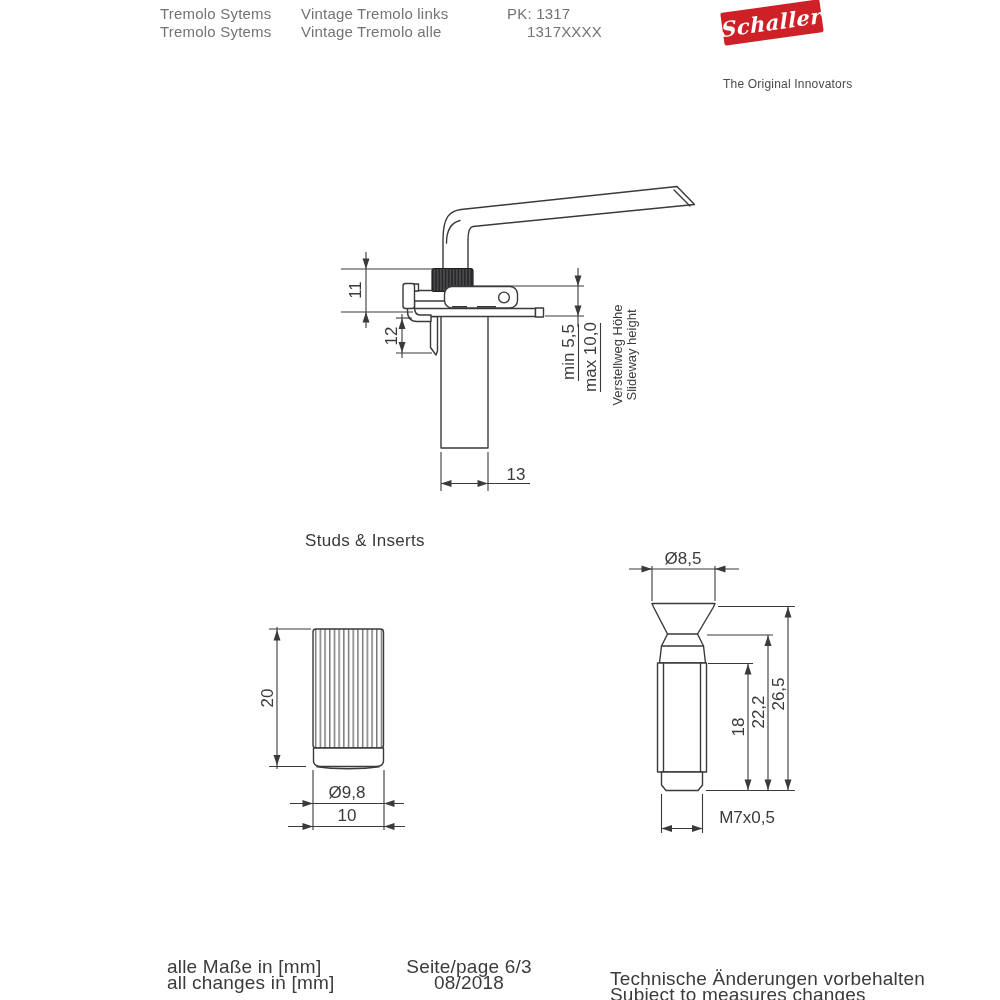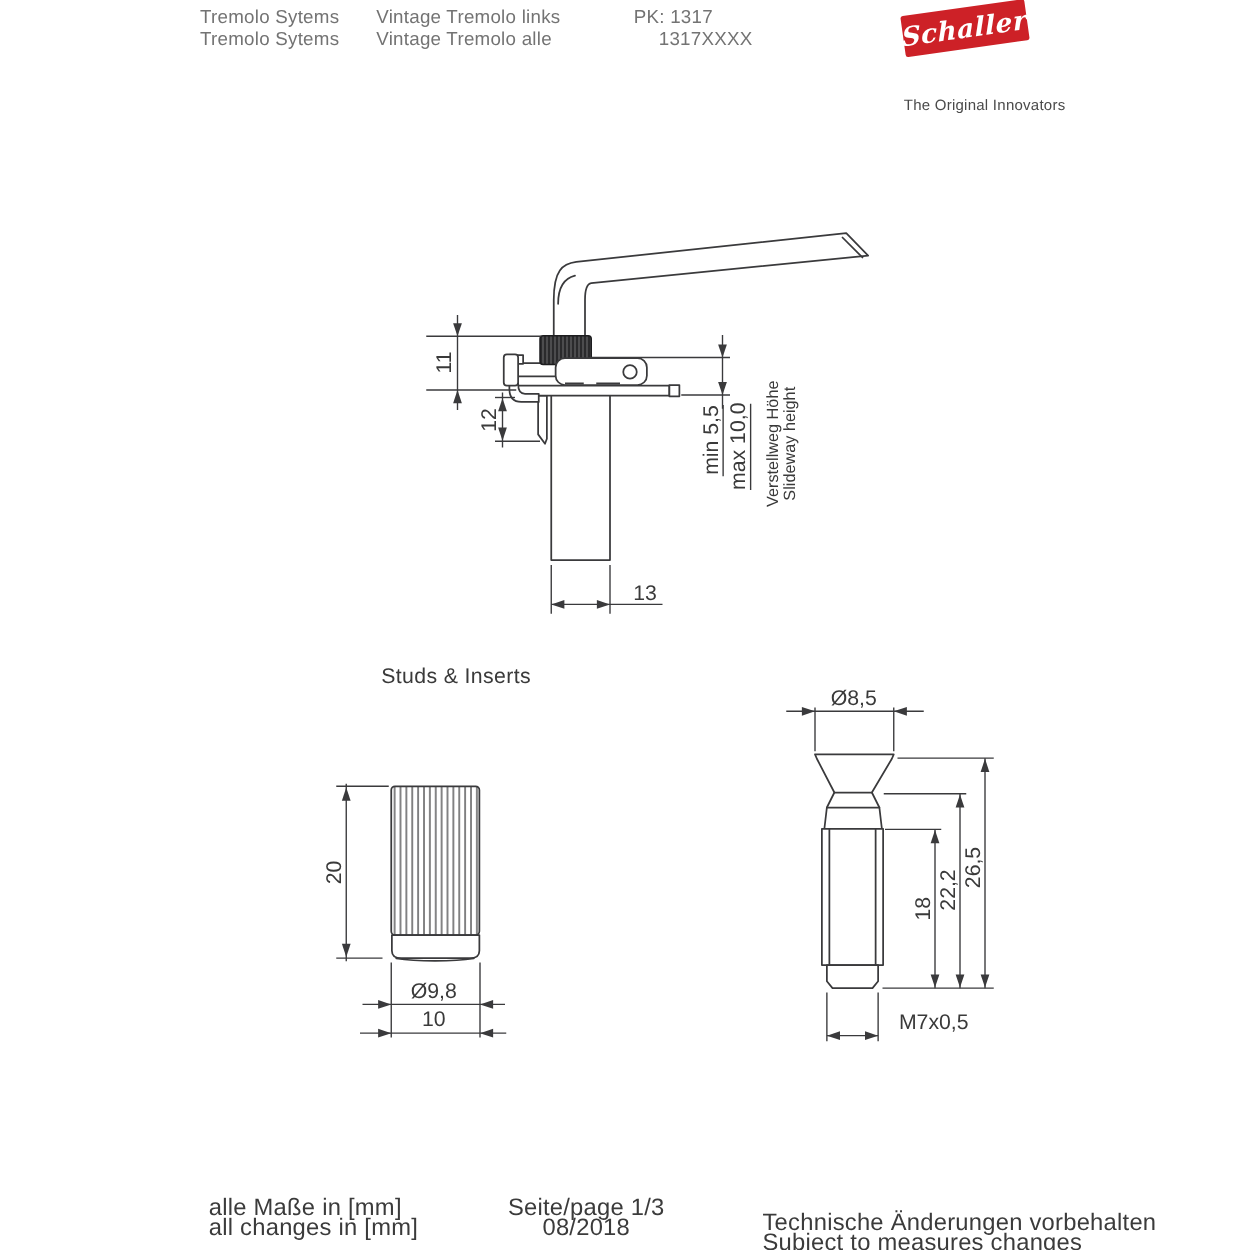--- a/index.html
+++ b/index.html
@@ -63,21 +63,21 @@
   </div>
   <div class="logo-tagline">The Original Innovators</div>
 
   <div class="section-title">Studs &amp; Inserts</div>
 
   <div class="ftr ftr-left">
     <div>alle Maße in [mm]</div>
     <div>all changes in [mm]</div>
   </div>
   <div class="ftr ftr-center">
-    <div>Seite/page 1/3</div>
+    <div>Seite/page 6/3</div>
     <div>08/2018</div>
   </div>
   <div class="ftr ftr-right">
     <div>Technische Änderungen vorbehalten</div>
     <div>Subject to measures changes</div>
   </div>
 
   <svg class="drawing" width="1000" height="1000" viewBox="0 0 1000 1000">
     <defs>
       <pattern id="knurlDark" width="3.2" height="6" patternUnits="userSpaceOnUse">

